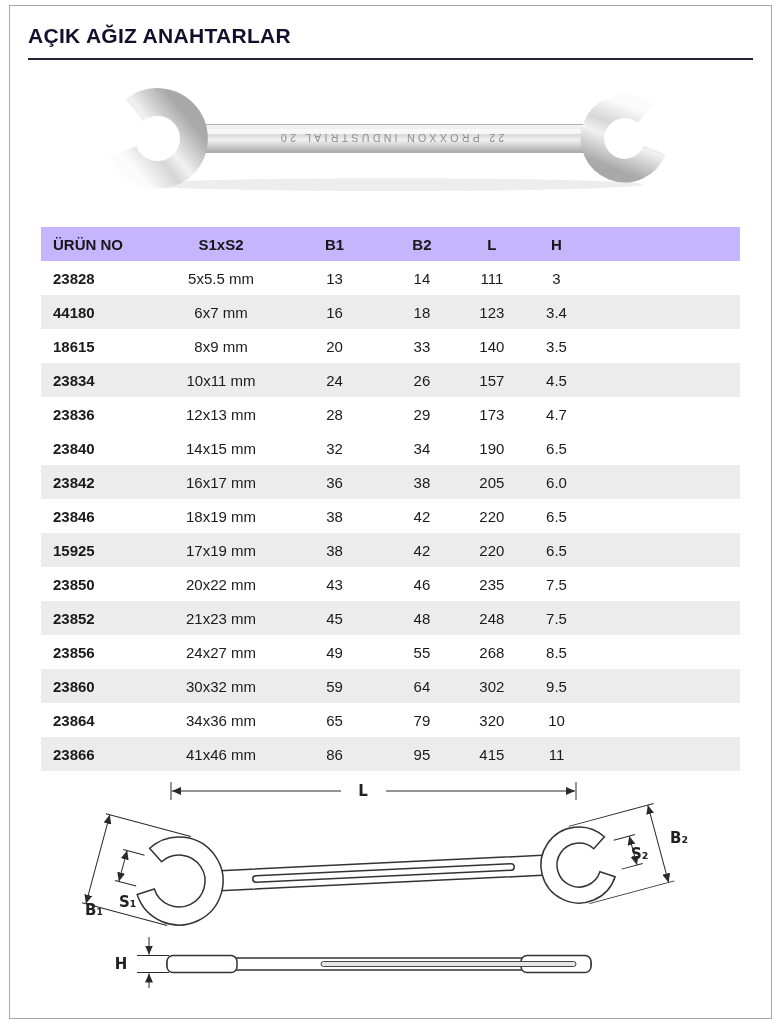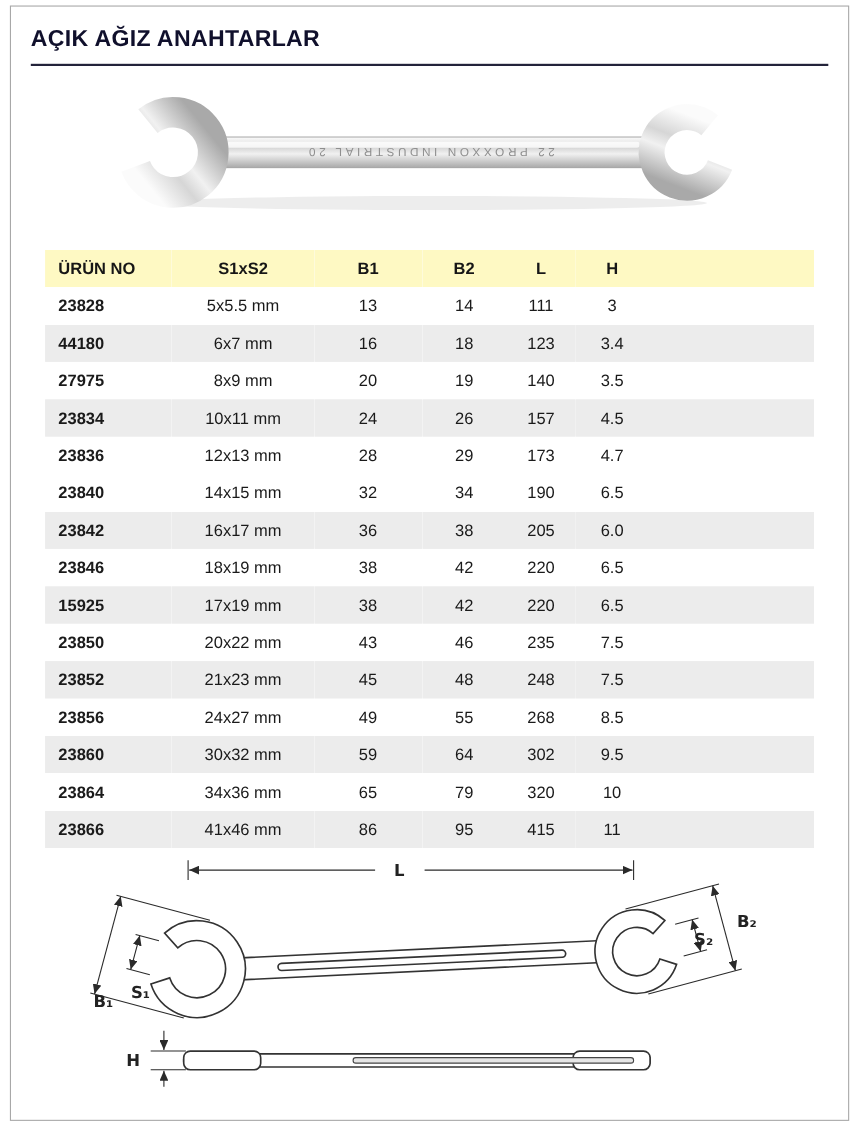--- a/index.html
+++ b/index.html
@@ -15,21 +15,21 @@
   .page-header { border-bottom:2px solid #23233a; padding:4px 0 10px; }
   .page-title { font-size:21px; font-weight:bold; color:#10102c; letter-spacing:.3px; }
   .photo-wrap { display:flex; justify-content:center; margin-top:14px; }
   .spec-table {
     width:calc(100% - 26px); margin:24px auto 0;
     border-collapse:collapse; table-layout:fixed; font-size:15px;
   }
   .spec-table th, .spec-table td {
     height:34px; padding:0; text-align:center; overflow:hidden; white-space:nowrap;
   }
-  .spec-table thead tr { background:#fef9c3;margin-top:36px; }
+  .spec-table thead tr { background:#c4b5fd;margin-top:36px; }
   .spec-table th { font-weight:bold; color:#161616; }
   .spec-table th.col-product, .spec-table td.col-product {
     text-align:left; padding-left:12px; font-weight:bold;
   }
   .spec-table tbody tr.alt { background:#ececec; }
   .diagram-wrap { display:flex; justify-content:center; margin-top:6px; }
   .dim-label {
     font-family:"DejaVu Sans", sans-serif; font-size:15px; font-weight:bold; fill:#222;
   }
   .dim-line { stroke:#2a2a2a; stroke-width:1; fill:none; }
@@ -97,24 +97,24 @@
         <tr class="alt">
           <td class="col-product">44180</td>
           <td>6x7 mm</td>
           <td>16</td>
           <td>18</td>
           <td>123</td>
           <td>3.4</td>
           <td></td>
         </tr>
         <tr>
-          <td class="col-product">27975</td>
+          <td class="col-product">18615</td>
           <td>8x9 mm</td>
           <td>20</td>
-          <td>19</td>
+          <td>33</td>
           <td>140</td>
           <td>3.5</td>
           <td></td>
         </tr>
         <tr class="alt">
           <td class="col-product">23834</td>
           <td>10x11 mm</td>
           <td>24</td>
           <td>26</td>
           <td>157</td>

